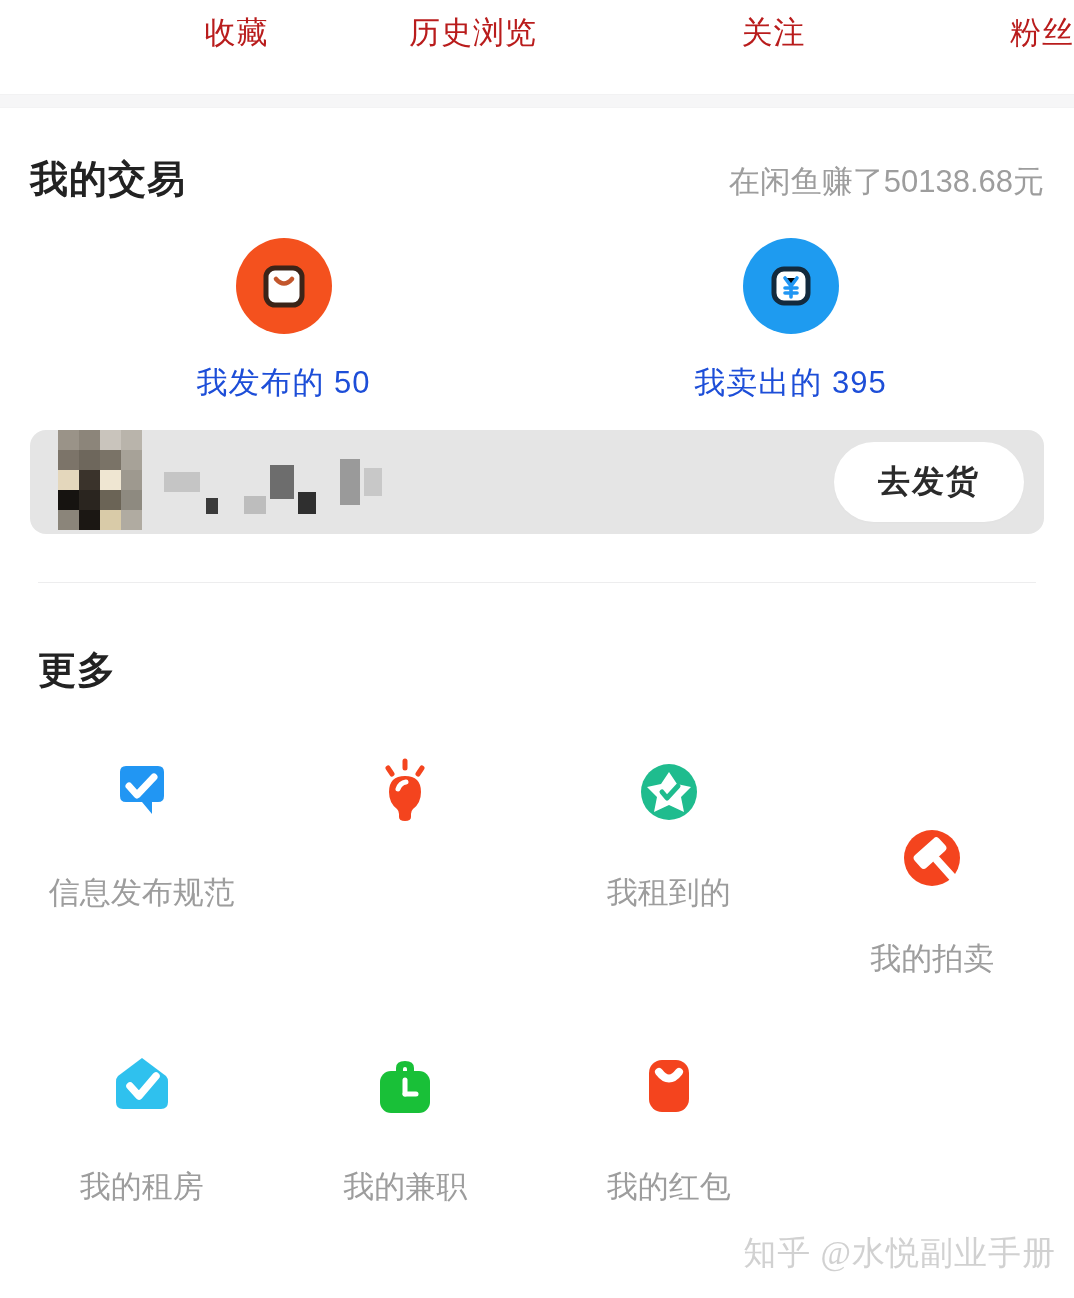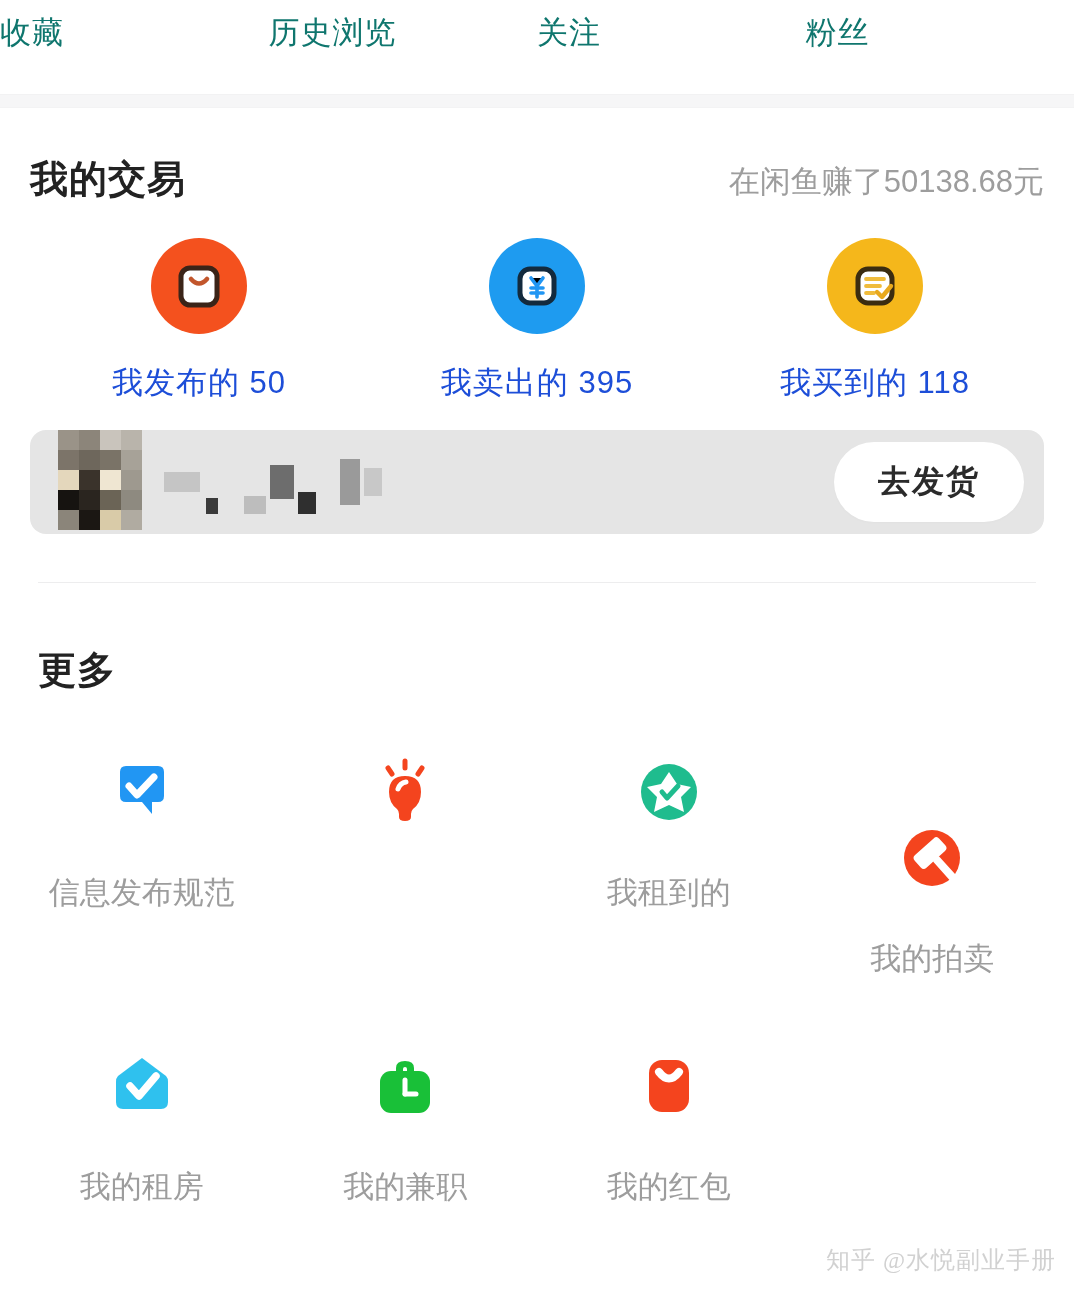--- a/index.html
+++ b/index.html
@@ -10,22 +10,22 @@
     overflow:hidden;
   }
   #app { position:relative; width:1074px; height:1298px; background:#fff; }
 
   
   .topnav {
     display:flex; align-items:flex-start;
     height:94px; padding-top:6px;
   }
   .topnav-item {
-    flex:1; text-align:left;
-    font-size:31px; color:#0f766e; letter-spacing:1px;
+    flex:1; text-align:right;
+    font-size:31px; color:#b91c1c; letter-spacing:1px;
     line-height:54px;
   }
   .nav-sep {
     height:14px; width:100%;
     background:#f6f6f7;
     border-top:1px solid #f2f2f3;
     border-bottom:1px solid #f3f3f4;
   }
 
   
@@ -75,21 +75,21 @@
 
   .grid { display:flex; flex-wrap:wrap; padding:0 10px; margin-top:56px; }
   .g-cell { width:25%; display:flex; flex-direction:column; align-items:center; }
   .g-cell.r2 { margin-top:66px; }
   .g-ico { width:80px; height:80px; display:flex; align-items:center; justify-content:center; }
   .g-label { margin-top:40px; font-size:31px; color:#9d9d9d; letter-spacing:0px; white-space:nowrap; }
 
   
   .watermark {
     position:absolute; right:18px; bottom:22px;
-    font-size:24px; color:#c9c9c9; opacity:.85;
+    font-size:33px; color:#c9c9c9; opacity:.85;
     letter-spacing:1px; white-space:nowrap;
     font-family:"Liberation Serif","DejaVu Serif",serif;
   }
 </style>
 </head>
 <body>
 
 <div id="app">
 
   <div class="topnav">
@@ -126,34 +126,20 @@
               <path d="M20 18 L26 26 L32 18"></path>
               <path d="M20 28 H32"></path>
               <path d="M20 33 H32"></path>
               <path d="M26 26 V37"></path>
             </g>
           </svg>
         </div>
         <div class="trade-label">我卖出的 395</div>
       </div>
 
-      <div class="trade-cell">
-        <div class="circ" style="background:#F5B71B;">
-          <svg width="52" height="52" viewBox="0 0 52 52">
-            <rect x="9" y="9" width="34" height="34" rx="10" fill="#ffffff" stroke="#3b2c10" stroke-width="5"></rect>
-            <g stroke="#F0BC3C" stroke-width="3.8" stroke-linecap="round">
-              <path d="M17 19 H35"></path>
-              <path d="M17 26 H31"></path>
-              <path d="M17 33 H25"></path>
-            </g>
-            <path d="M28 32 L33 37 L42 26" fill="none" stroke="#E8A91E" stroke-width="4.4" stroke-linecap="round" stroke-linejoin="round"></path>
-          </svg>
-        </div>
-        <div class="trade-label">我买到的 118</div>
-      </div>
     </div>
 
     <div class="order-card">
       <div class="mosaic-thumb">
         <i style="background:#9a9388"></i>
           <i style="background:#8c857a"></i>
           <i style="background:#c9c4bc"></i>
           <i style="background:#b9b4ab"></i>
         <i style="background:#7c7469"></i>
           <i style="background:#6e675c"></i>

